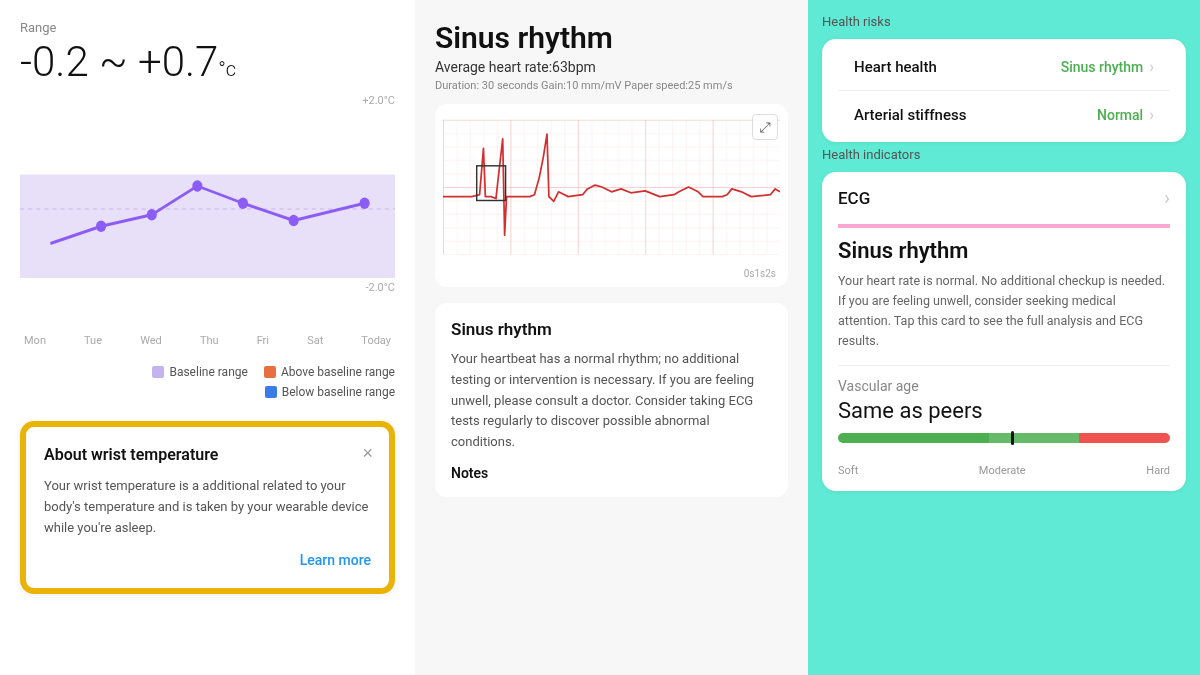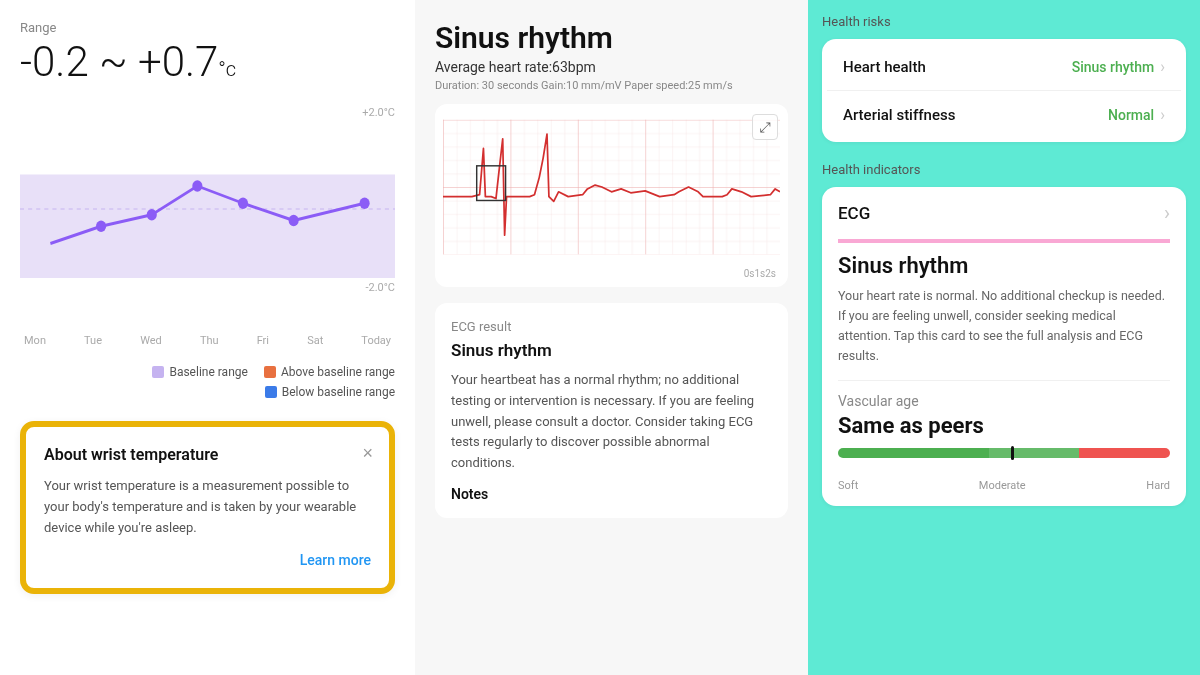--- a/index.html
+++ b/index.html
@@ -37,21 +37,21 @@
       width: 100%;
       height: 230px;
       margin-bottom: 10px;
     }
     .chart-y-label {
       position: absolute;
       right: 0;
       font-size: 11px;
       color: #aaa;
     }
-    .chart-y-top { top: 12px; }
+    .chart-y-top { top: 0; }
     .chart-y-bottom { bottom: 30px; }
     .chart-svg {
       width: 100%;
       height: 100%;
     }
 
     .x-axis {
       display: flex;
       justify-content: space-between;
       padding: 0 4px;
@@ -216,22 +216,22 @@
       overflow: hidden;
     }
     .health-risks-label {
       font-size: 13px;
       color: #555;
       margin-bottom: 10px;
     }
     .health-risks-card {
       background: #fff;
       border-radius: 14px;
-      padding: 4px 5px;
-      margin-bottom: 20px;
+      padding: 4px 16px;
+      margin-bottom: 5px;
       box-shadow: 0 1px 4px rgba(0,0,0,0.06);
     }
     .health-item {
       display: flex;
       align-items: center;
       justify-content: space-between;
       padding: 14px 16px;
       border-bottom: 1px solid #f0f0f0;
       cursor: pointer;
     }
@@ -315,21 +315,21 @@
     }
 
     .vascular-section {}
     .vascular-label {
       font-size: 14px;
       color: #888;
       margin-bottom: 4px;
     }
     .vascular-title {
       font-size: 22px;
-      font-weight: 700;
+      font-weight: 400;
       color: #111;
       margin-bottom: 10px;
     }
     .vascular-bar-container {
       position: relative;
       margin-bottom: 4px;
     }
     .vascular-bar {
       display: flex;
       height: 10px;
@@ -415,21 +415,21 @@
     </div>
     <div class="legend-item">
       <div class="legend-dot" style="background:#3b7be8;"></div>
       <span>Below baseline range</span>
     </div>
   </div>
 
   <div class="about-card">
     <div class="about-card-title">About wrist temperature</div>
     <button class="about-card-close">×</button>
-    <div class="about-card-text">Your wrist temperature is a measurement possible to your body's temperature and is taken by your wearable device while you're asleep.</div>
+    <div class="about-card-text">Your wrist temperature is a additional related to your body's temperature and is taken by your wearable device while you're asleep.</div>
     <a class="learn-more">Learn more</a>
   </div>
 </div>
 
 <div class="middle-panel">
   <div class="sinus-title">Sinus rhythm</div>
   <div class="sinus-subtitle">Average heart rate:63bpm</div>
   <div class="sinus-meta">Duration: 30 seconds   Gain:10 mm/mV   Paper speed:25 mm/s</div>
 
   <div class="ecg-chart-container">
@@ -453,21 +453,20 @@
       <rect x="35" y="48" width="30" height="36" fill="none" stroke="#333" stroke-width="1.5"></rect>
     </svg>
     <div class="ecg-x-axis">
       <span>0s</span>
       <span>1s</span>
       <span>2s</span>
     </div>
   </div>
 
   <div class="ecg-result-card">
-    <div class="ecg-result-label">ECG result</div>
     <div class="ecg-result-title">Sinus rhythm</div>
     <div class="ecg-result-text">Your heartbeat has a normal rhythm; no additional testing or intervention is necessary. If you are feeling unwell, please consult a doctor. Consider taking ECG tests regularly to discover possible abnormal conditions.</div>
     <div class="ecg-notes-label">Notes</div>
   </div>
 </div>
 
 <div class="right-panel">
   <div class="health-risks-label">Health risks</div>
 
   <div class="health-risks-card">

